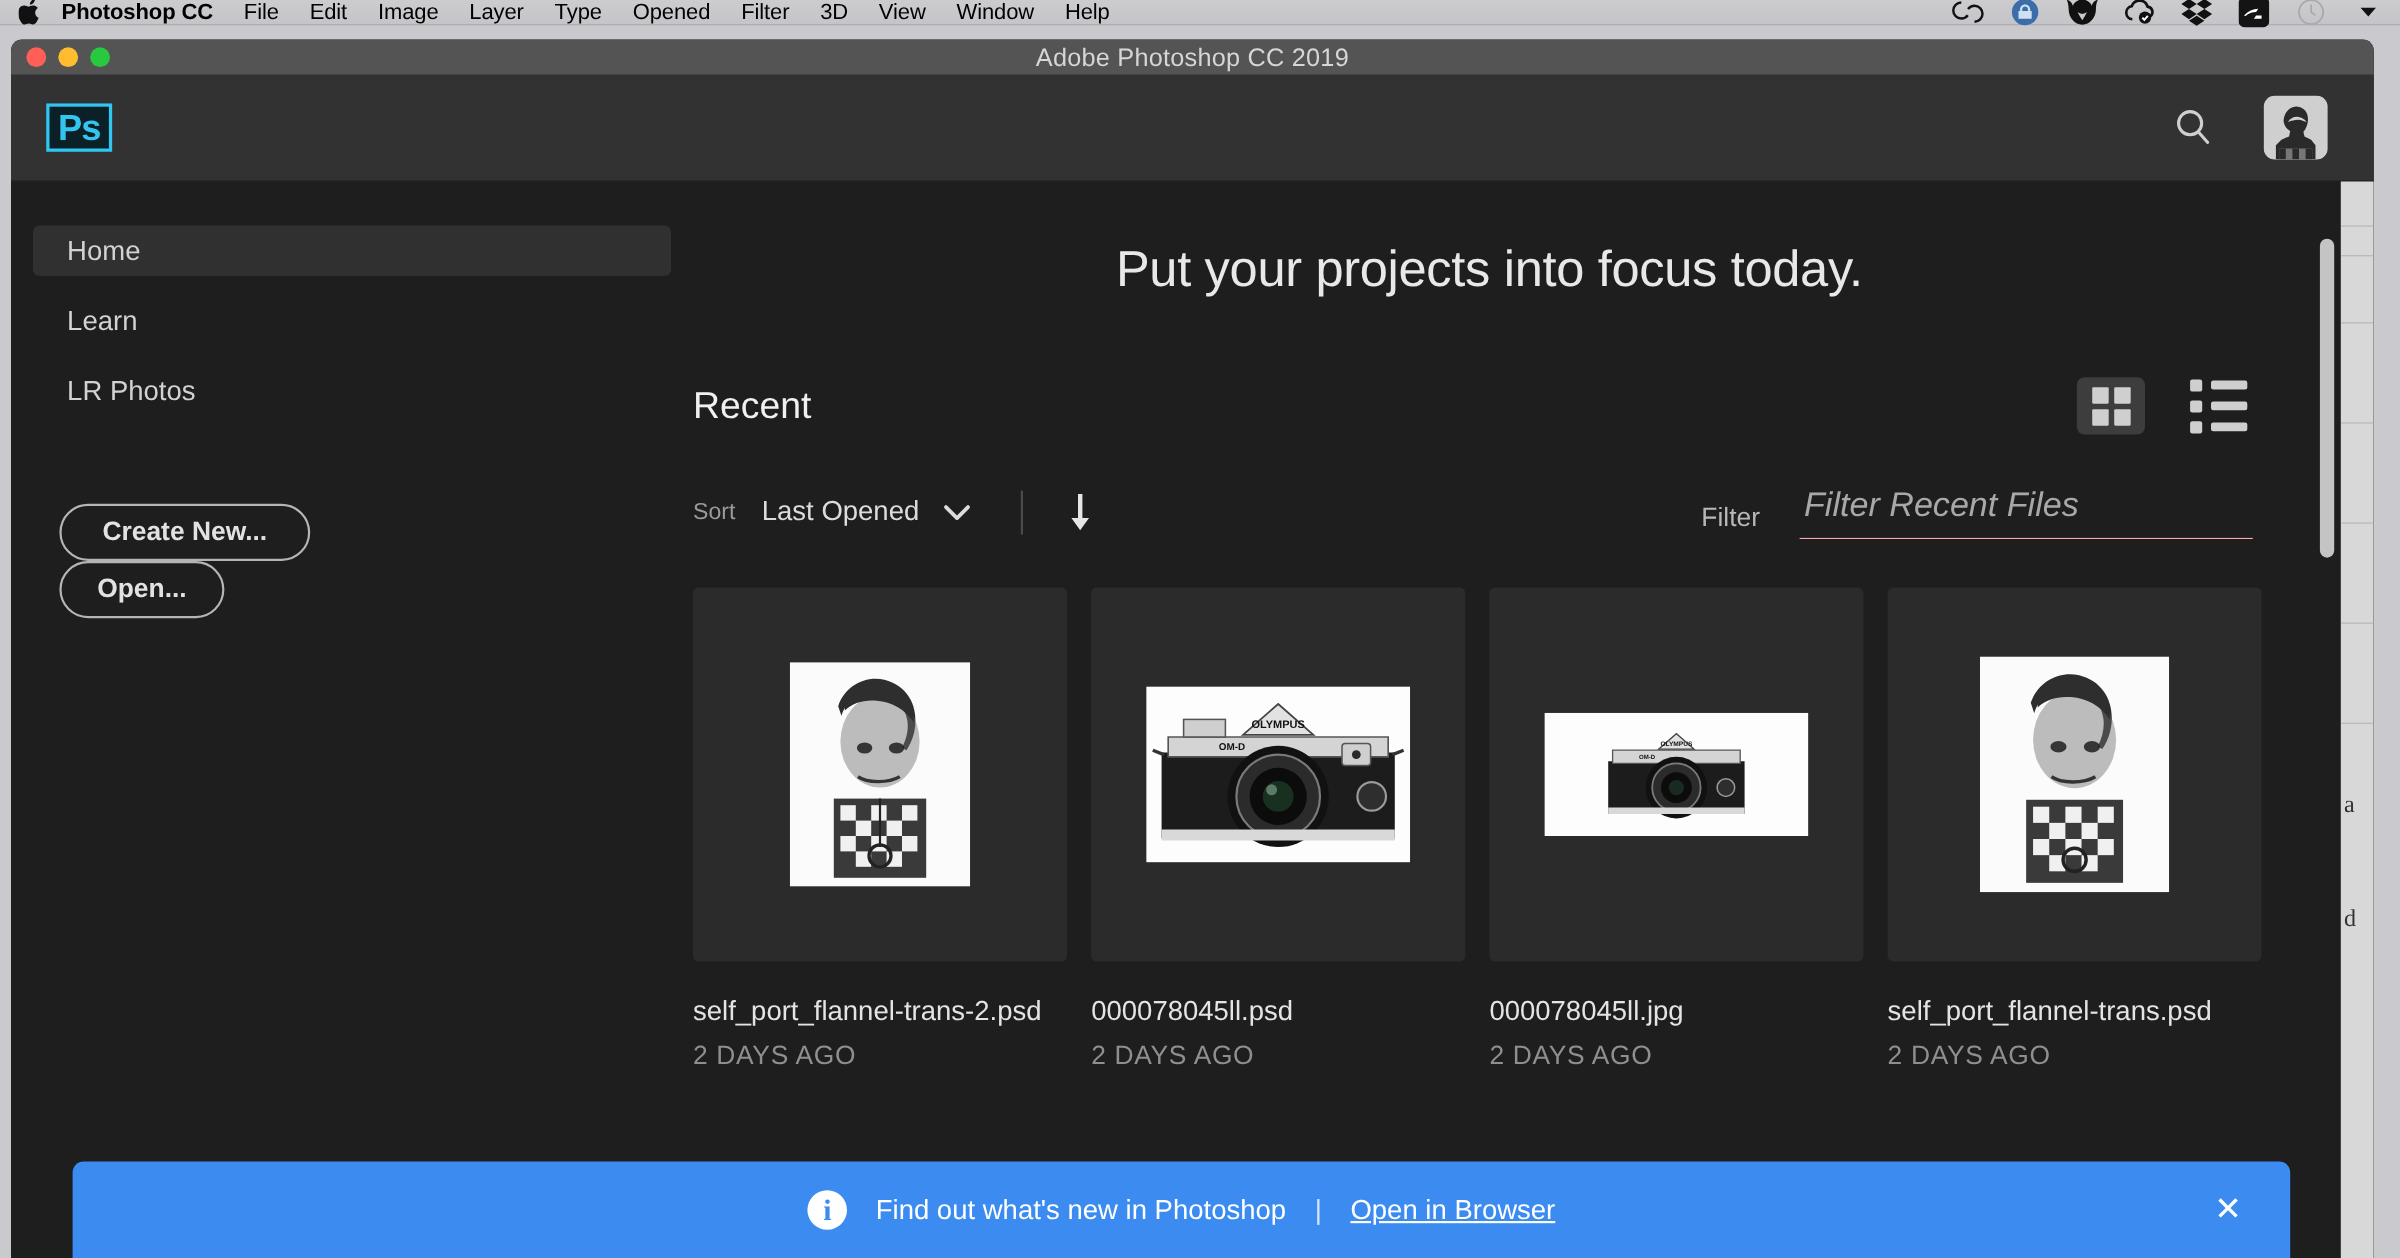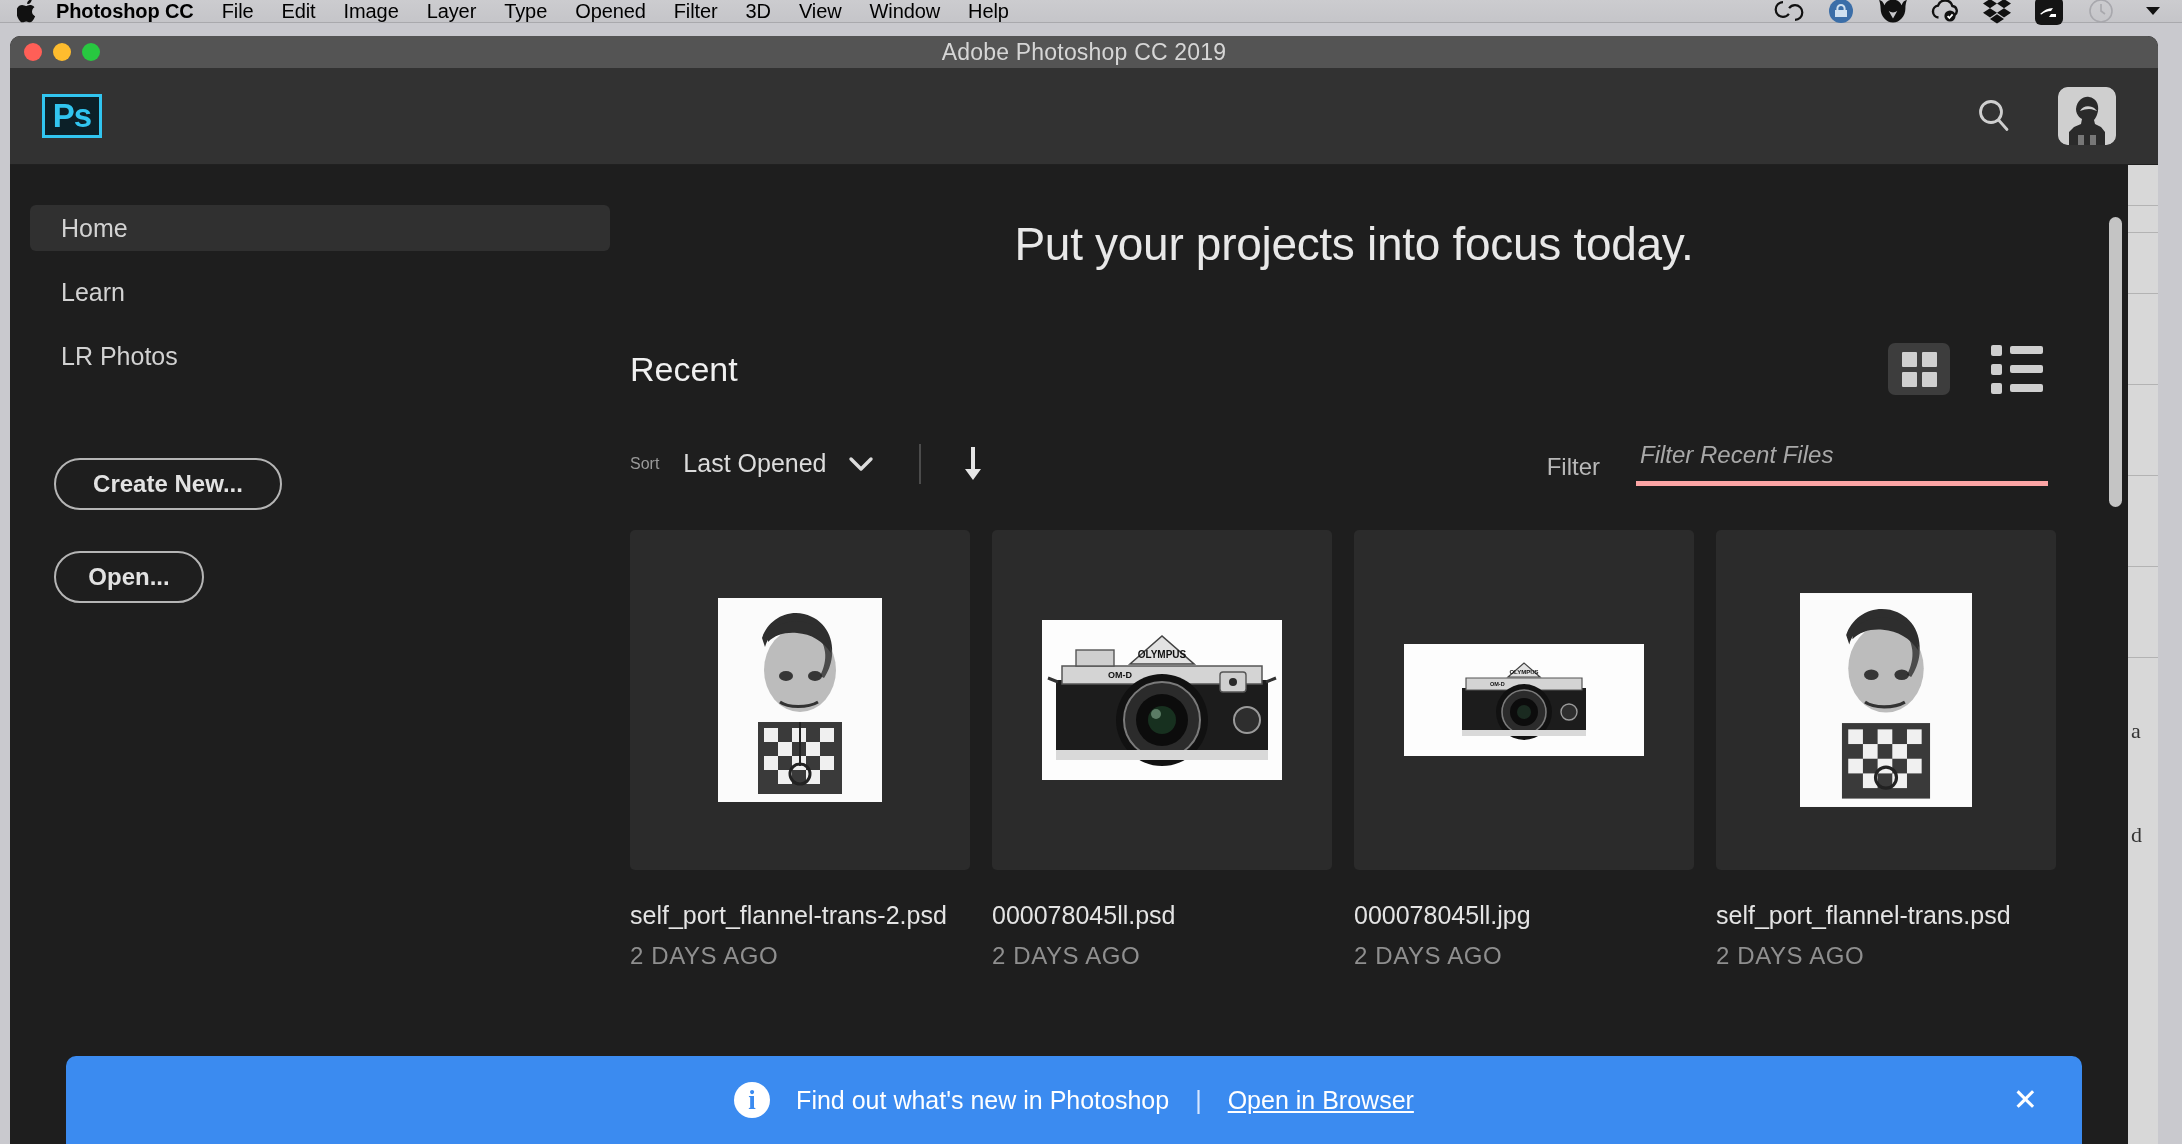--- a/index.html
+++ b/index.html
@@ -78,21 +78,21 @@
   .nav-item.active{ background:#303030; }
   .nav-gap{ height:18px; }
   .side-buttons{ margin-top:79px; padding-left:44px; }
   .pill{
     border:2px solid #b5b5b5; border-radius:28px;
     height:52px; display:inline-flex; align-items:center; justify-content:center;
     padding:0 28px; color:#e2e2e2; font-size:24px; font-weight:bold;
     cursor:pointer; background:transparent;
   }
   .pill.create{ min-width:228px; }
-  .pill.open{ min-width:150px; margin-top:41px; }
+  .pill.open{ min-width:150px; }
 
   
   .main{ flex:1; padding-right:80px; position:relative; }
   .headline{
     text-align:center; font-size:46px; color:#e8e8e8;
     font-weight:300; margin-top:52px; letter-spacing:-0.3px;
   }
   .recent-row{
     display:flex; align-items:center; margin-top:72px;
     padding-left:0; padding-right:30px;
@@ -107,31 +107,31 @@
   .grid-ico{ display:grid; grid-template-columns:15px 15px; grid-template-rows:15px 15px; gap:5px; }
   .grid-ico i{ background:#cfcfcf; border-radius:1px; display:block; }
   .list-ico{ display:flex; flex-direction:column; gap:8px; }
   .list-ico .lrow{ display:flex; align-items:center; gap:8px; }
   .list-ico .lrow b{ width:11px; height:11px; background:#cfcfcf; border-radius:2px; display:block; }
   .list-ico .lrow s{ width:33px; height:8px; background:#cfcfcf; border-radius:2px; display:block; }
 
   .controls-row{
     display:flex; align-items:center; margin-top:46px; padding-right:30px;
   }
-  .sort-label{ font-size:16px; color:#9a9a9a; }
+  .sort-label{ font-size:21px; color:#9a9a9a; }
   .sort-value{ font-size:25px; color:#dcdcdc; margin-left:24px; cursor:pointer; }
   .chev{ margin-left:20px; cursor:pointer; display:flex; align-items:center; }
   .vdiv{ width:2px; height:40px; background:#4b4b4b; margin-left:44px; }
   .dir-arrow{ margin-left:40px; cursor:pointer; display:flex; align-items:center; }
   .filter-wrap{ margin-left:auto; display:flex; align-items:flex-end; }
   .filter-label{ font-size:24px; color:#b8b8b8; padding-bottom:5px; }
   .filter-input{
     margin-left:36px; width:412px; background:transparent; border:none;
-    border-bottom:5px solid #fca5a5; color:#d0d0d0;
-    font-size:24px; font-style:italic; padding:0 0 12px 4px; outline:none;
+    border-bottom:1px solid #fca5a5; color:#d0d0d0;
+    font-size:31px; font-style:italic; padding:0 0 12px 4px; outline:none;
     font-family:"Liberation Sans", sans-serif;
   }
   .filter-input::placeholder{ color:#a8a8a8; font-style:italic; }
 
   .cards{ display:flex; gap:22px; margin-top:44px; }
   .card{ width:340px; cursor:pointer; }
   .thumb{
     width:340px; height:340px; background:#2b2b2b; border-radius:5px;
     display:flex; align-items:center; justify-content:center; overflow:hidden;
   }

